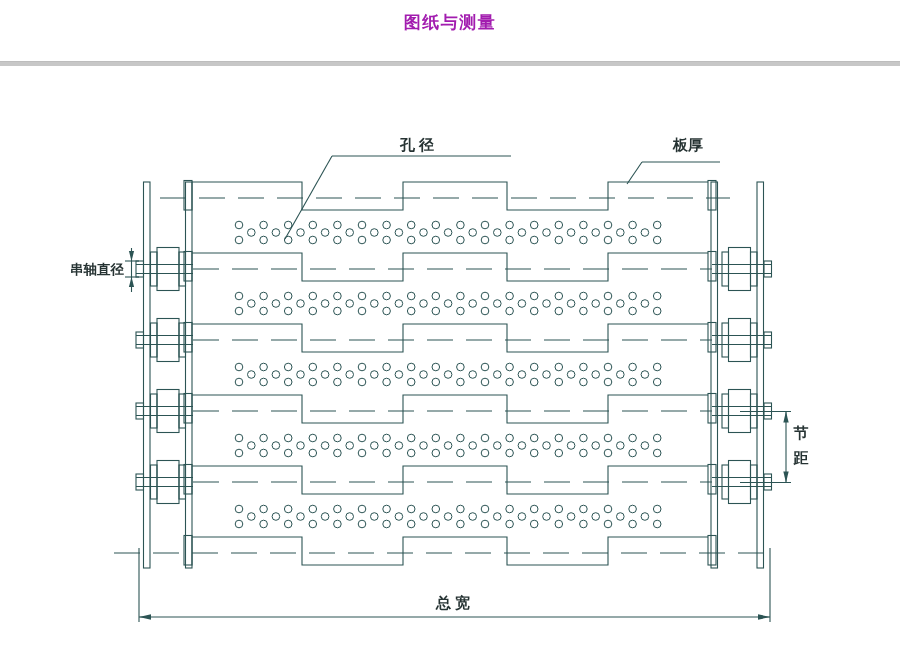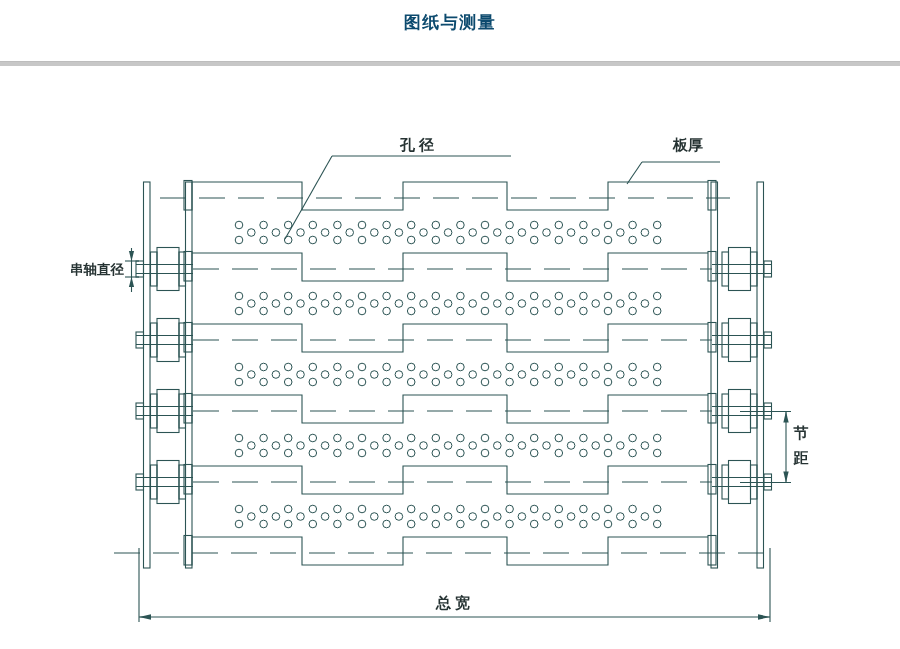--- a/index.html
+++ b/index.html
@@ -1,21 +1,21 @@
 <!DOCTYPE html>
 <html><head>
 <meta charset="utf-8">
 <style>
   html,body{margin:0;padding:0;background:#ffffff;}
   body{width:900px;height:649px;overflow:hidden;font-family:"Liberation Sans",sans-serif;}
   .page{position:relative;width:900px;height:649px;background:#fff;}
   .page-title{
     position:absolute;top:11px;left:0;width:100%;
     text-align:center;font-size:17px;font-weight:bold;
-    color:#0c4a6e;letter-spacing:1.5px;
+    color:#a21caf;letter-spacing:1.5px;
   }
   .header-divider{
     position:absolute;top:61px;left:0;width:900px;height:4px;
     background:#c7c7c7;border-top:1px solid #bdbdbd;
   }
   svg.drawing{position:absolute;top:0;left:0;}
   svg text{
     font-family:"Liberation Sans",sans-serif;
     font-weight:600;fill:#263333;
   }

